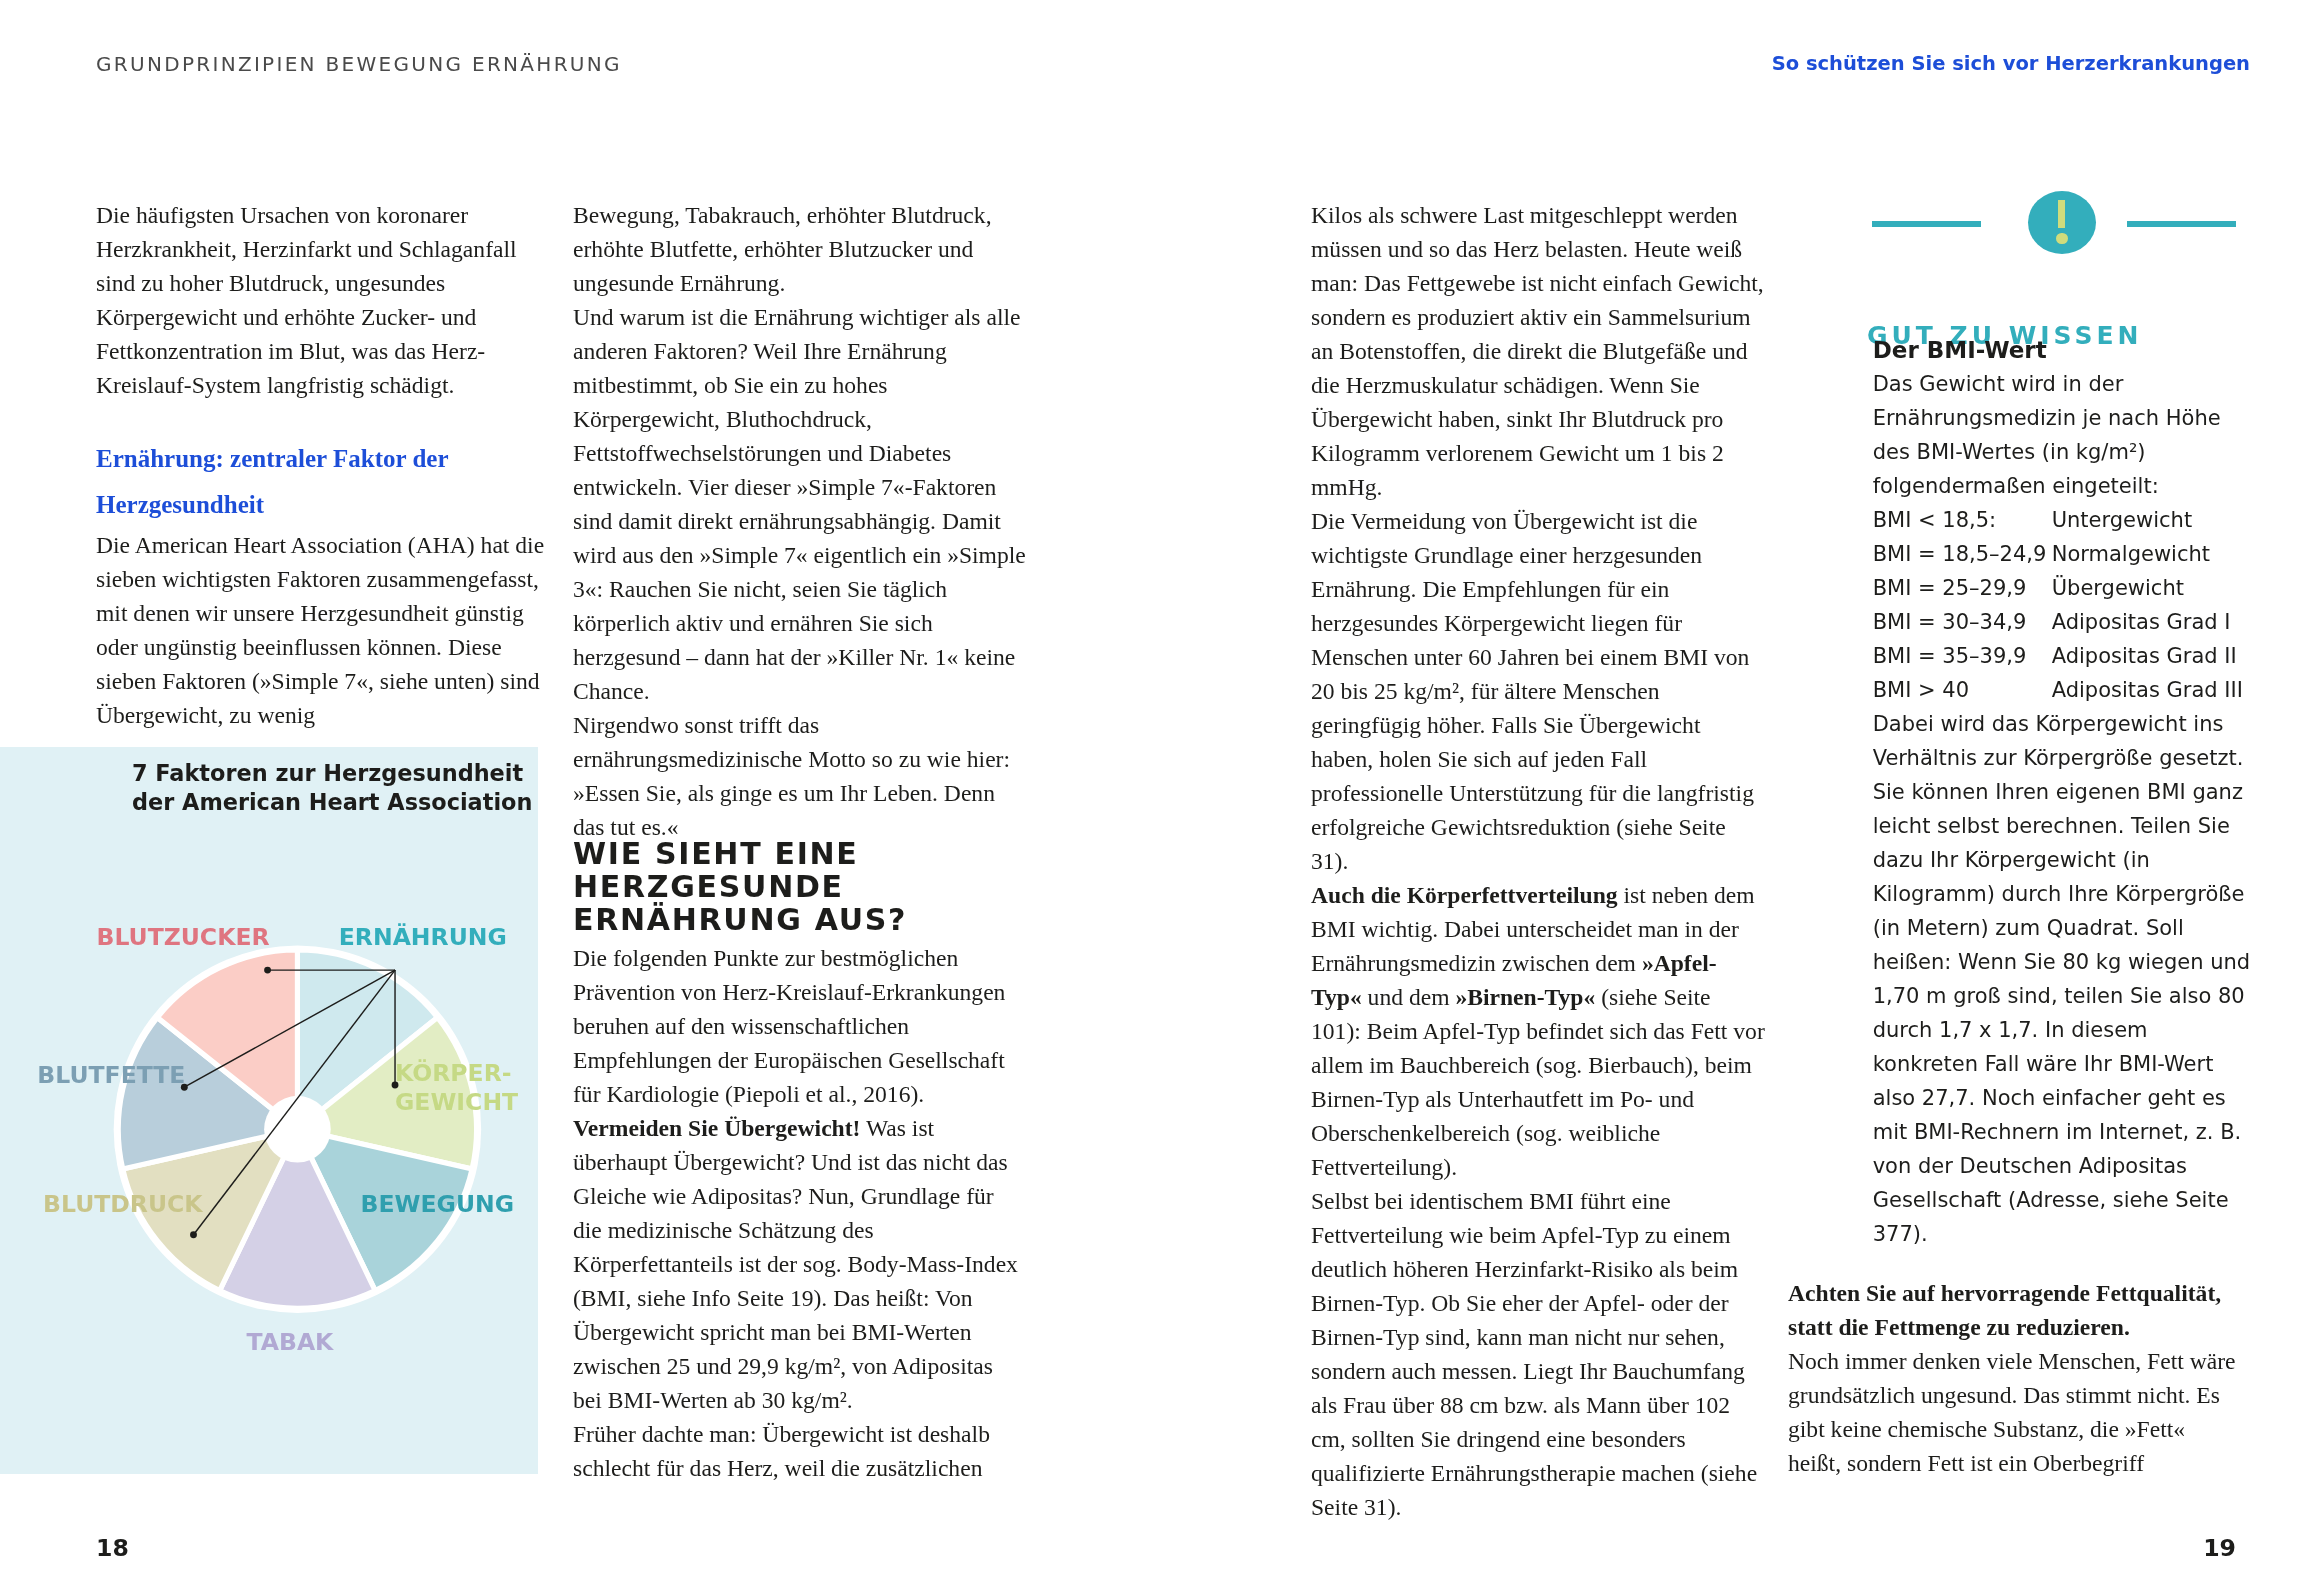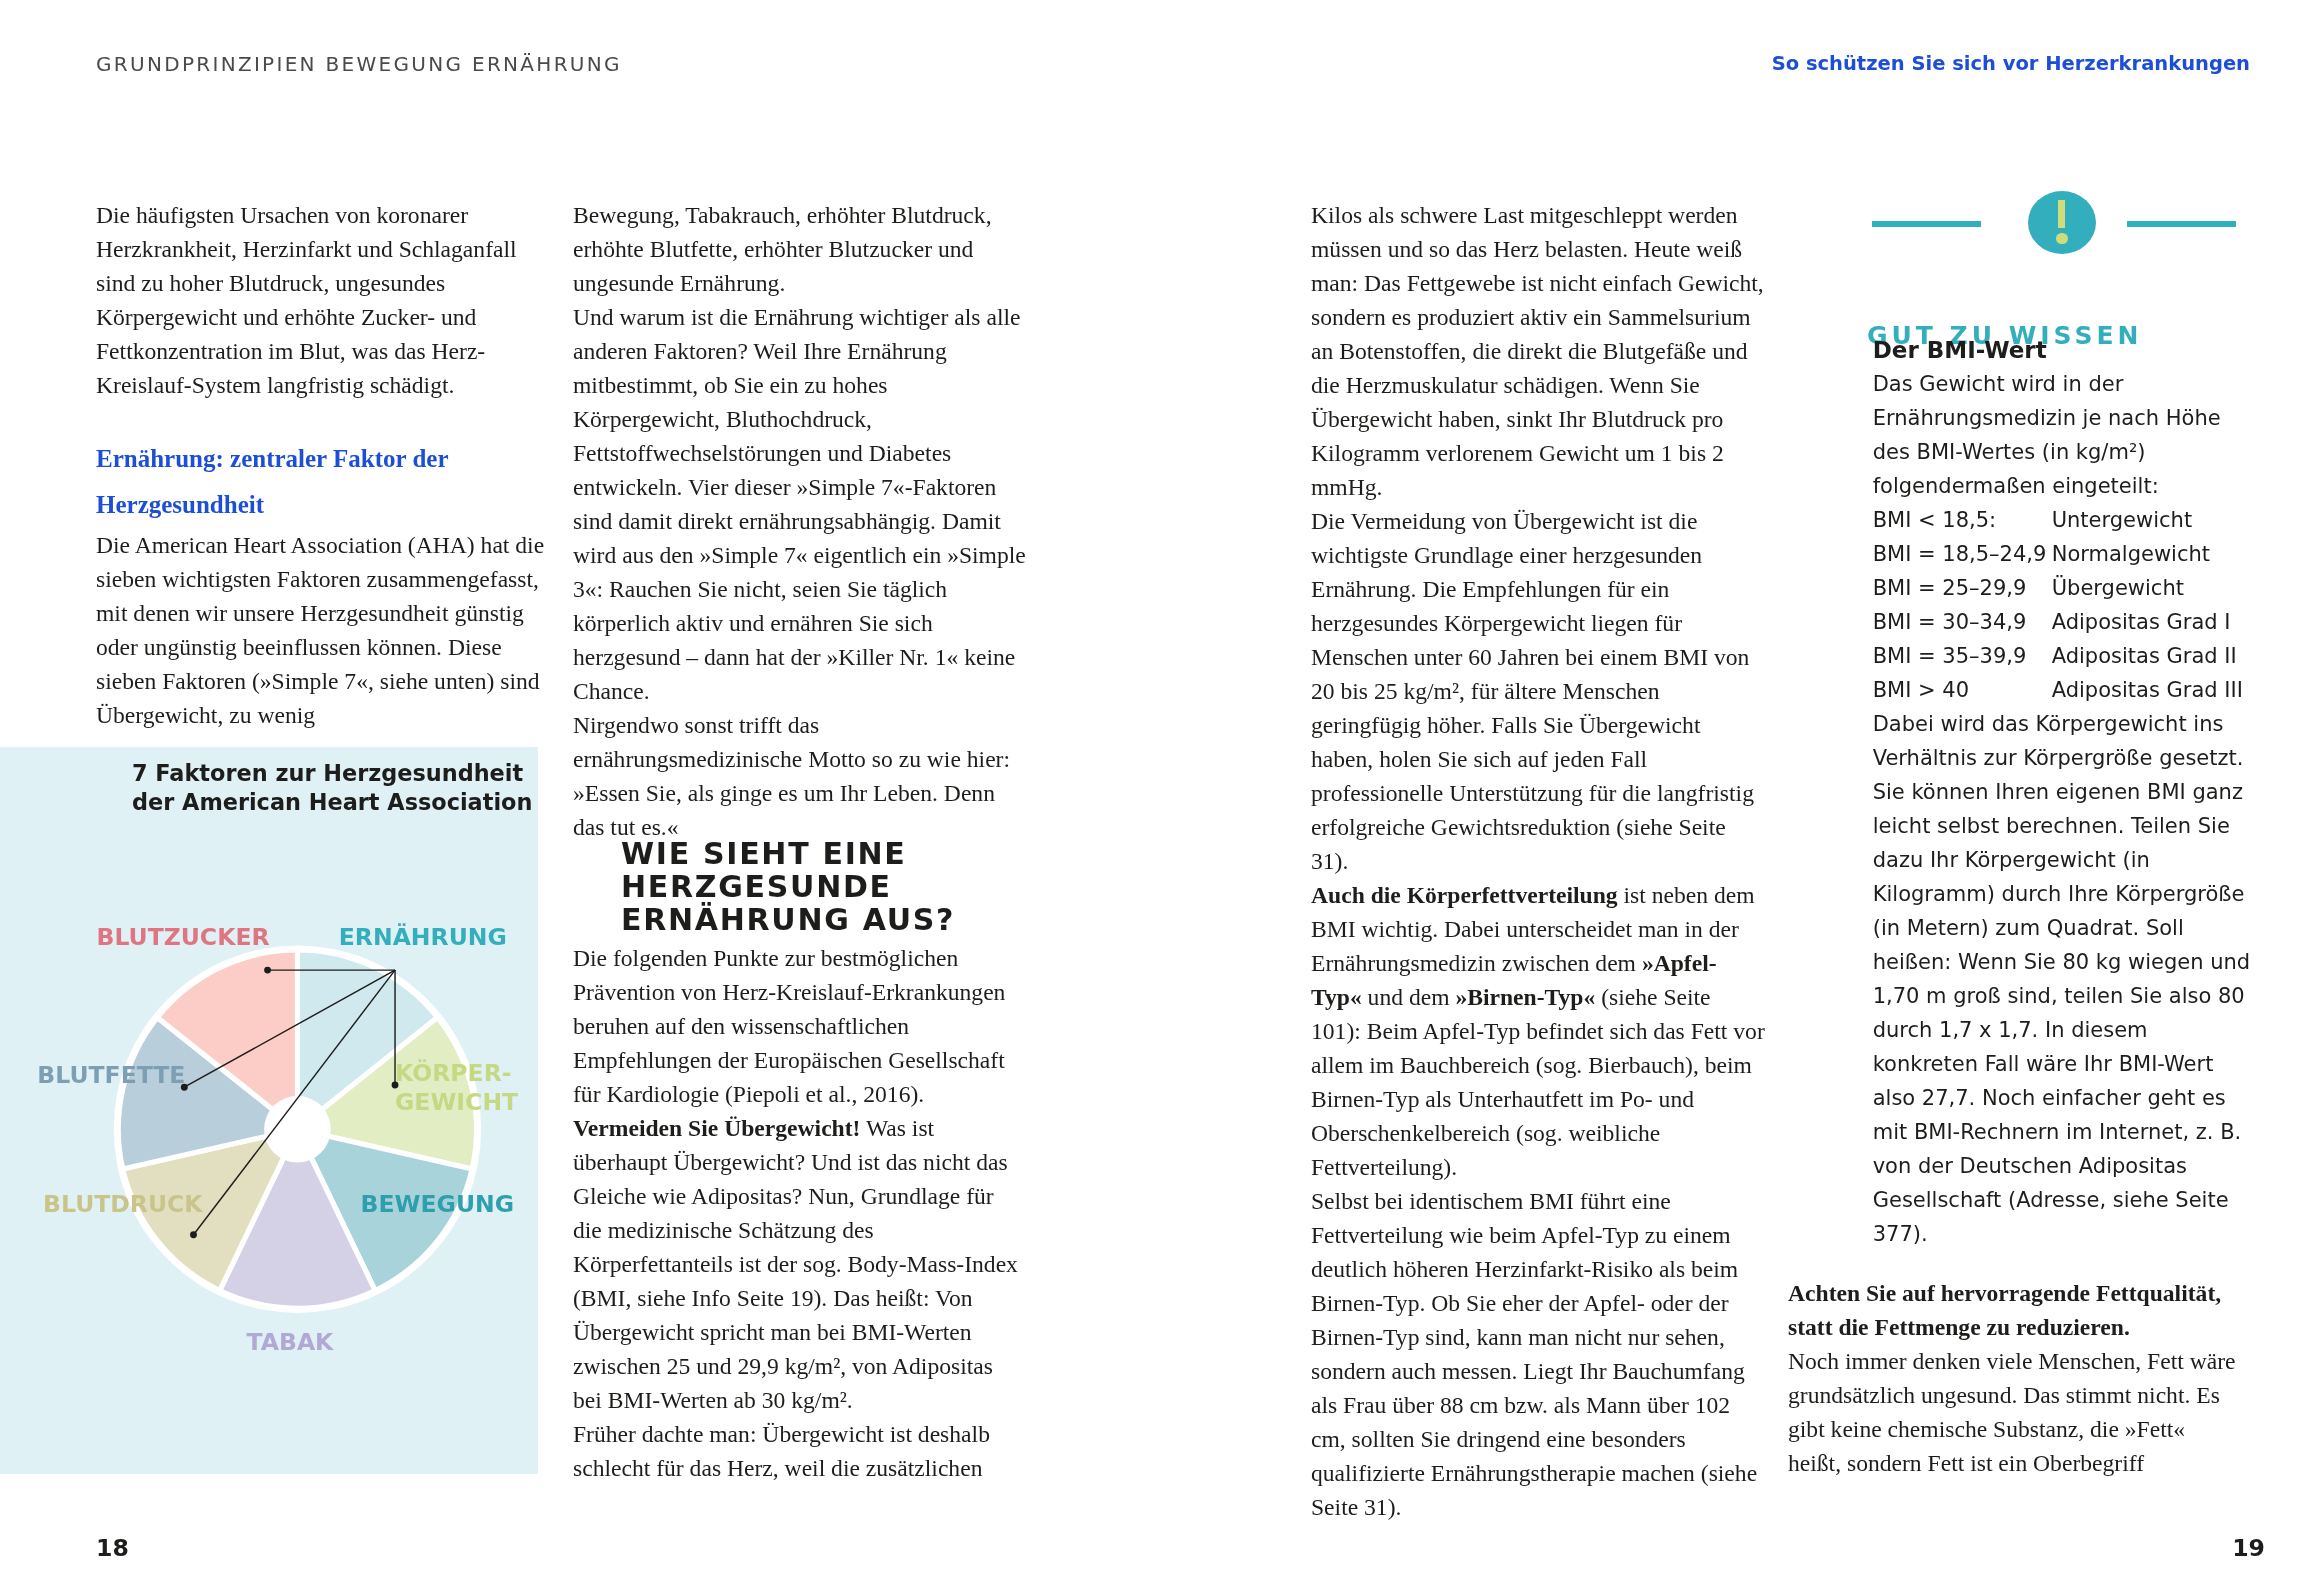--- a/index.html
+++ b/index.html
@@ -28,21 +28,21 @@
 
   .teal-heading {
     color: #1d4ed8; font-weight: bold; font-size: 25px; line-height: 46px;
     margin-top: 34px !important;
   }
 
   .caps-heading {
     font-weight: bold; font-size: 30px; line-height: 33px; letter-spacing: 1.7px;
     margin: 0;
   }
-  #heading2 { position: absolute; left: 573px; top: 837px; width: 460px; margin-left: 48px; }
+  #heading2 { position: absolute; left: 573px; top: 837px; width: 460px; }
   #col2b { left: 573px; top: 941px; width: 454px; }
 
   
   #infobox {
     position: absolute; left: 0; top: 747px; width: 538px; height: 727px;
     background: #e0f1f5;
   }
   #infobox-title {
     position: absolute; left: 96px; top: 11.5px; font-size: 22.4px; line-height: 29px;
     font-weight: bold; color: #1d1d1b; margin-left: 36px;
@@ -66,21 +66,21 @@
     color: #33aebc; font-weight: bold; font-size: 25px; letter-spacing: 4px; margin-top: 48px;
   }
   #gzw-body { position: absolute; left: 5.7px; top: 155px; width: 379px; font-size: 21px; line-height: 34px; }
   #gzw-body .sub { font-weight: bold; font-size: 23px; }
   #gzw-body p { margin: 0; }
   .bmi-row { display: flex; }
   .bmi-row .k { width: 179px; }
 
   .page-num { position: absolute; top: 1534px; font-size: 23.6px; font-weight: bold; }
   #pn-left { left: 96px; }
-  #pn-right { right: 42px; text-align: right; }
+  #pn-right { right: 71px; text-align: right; }
 </style>
 </head>
 <body>
 
 <div class="running-head-left sans">GRUNDPRINZIPIEN BEWEGUNG ERNÄHRUNG</div>
 <div class="running-head-right sans">So schützen Sie sich vor Herzerkrankungen</div>
 
 <div class="col serif" id="col1">
   <p>Die häufigsten Ursachen von koronarer Herzkrankheit, Herzinfarkt und Schlaganfall sind zu hoher Blutdruck, ungesundes Körpergewicht und erhöhte Zucker- und Fettkonzentration im Blut, was das Herz-Kreislauf-System langfristig schädigt.</p>
   <p class="teal-heading">Ernährung: zentraler Faktor der Herzgesundheit</p>

